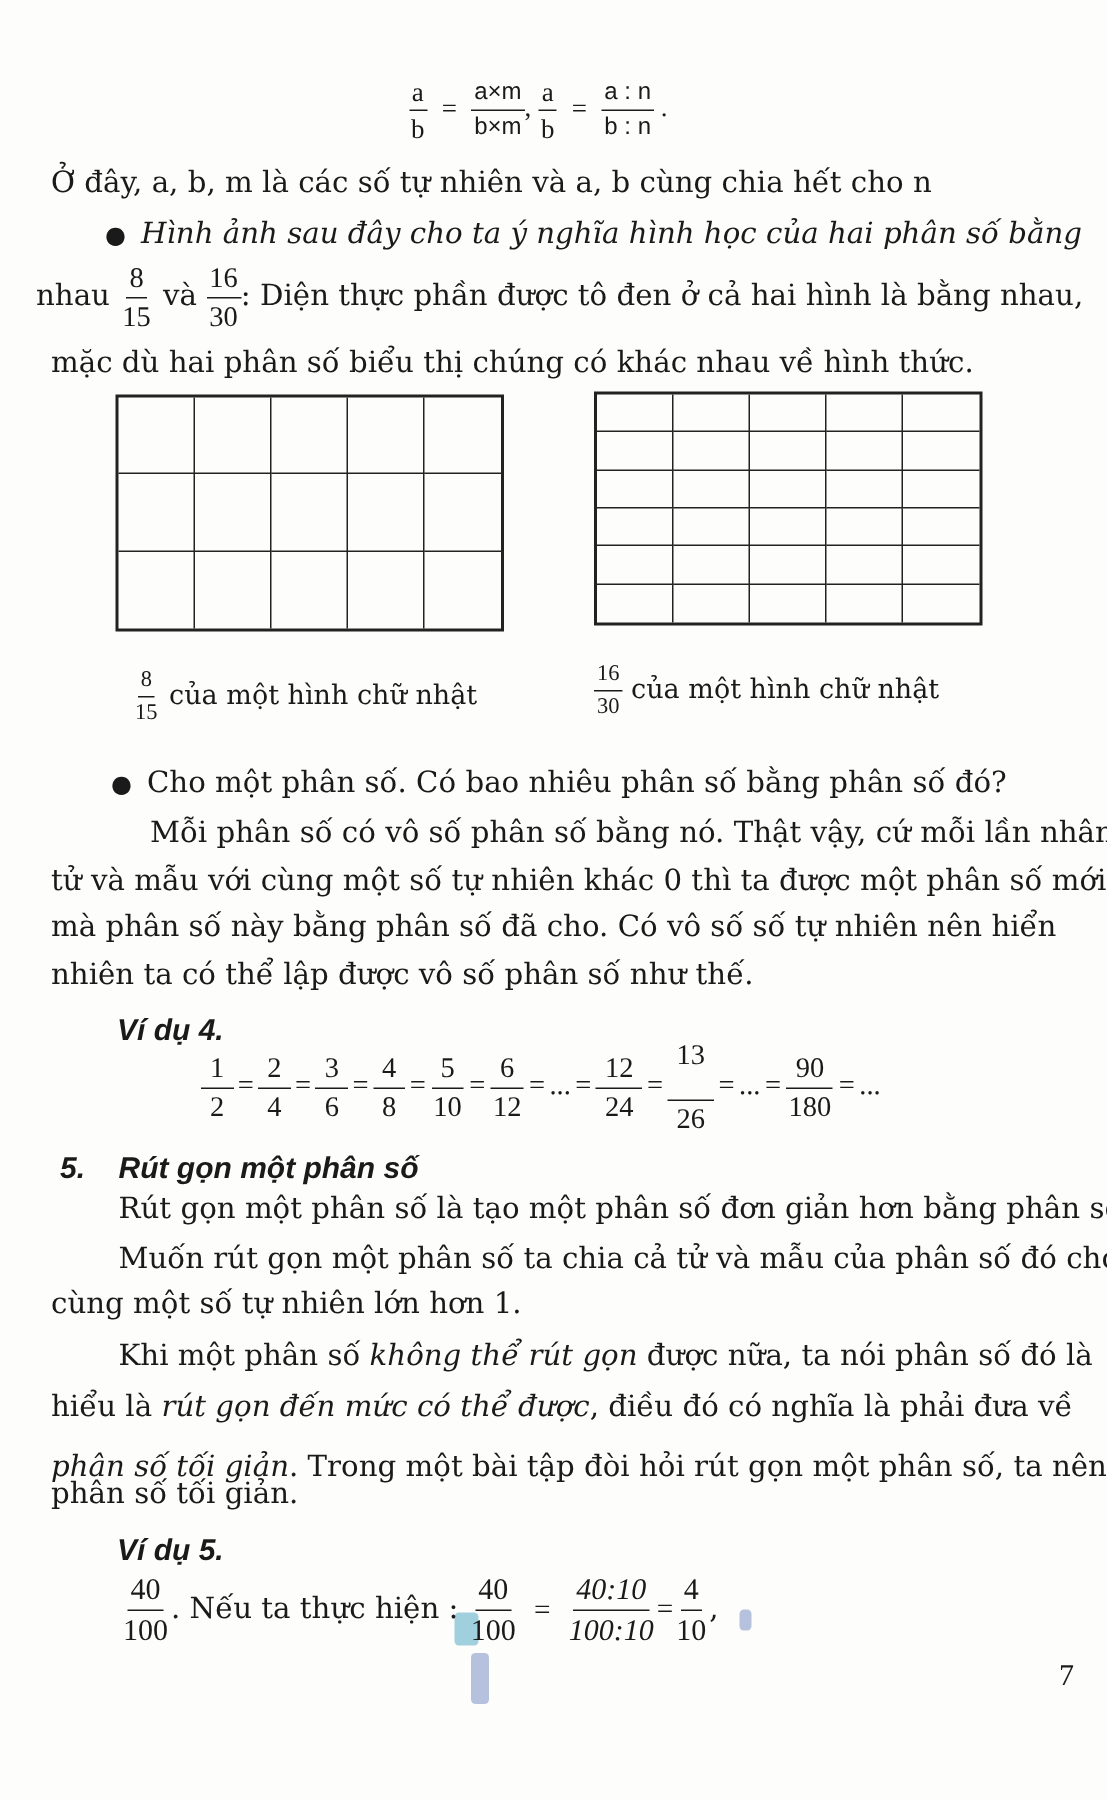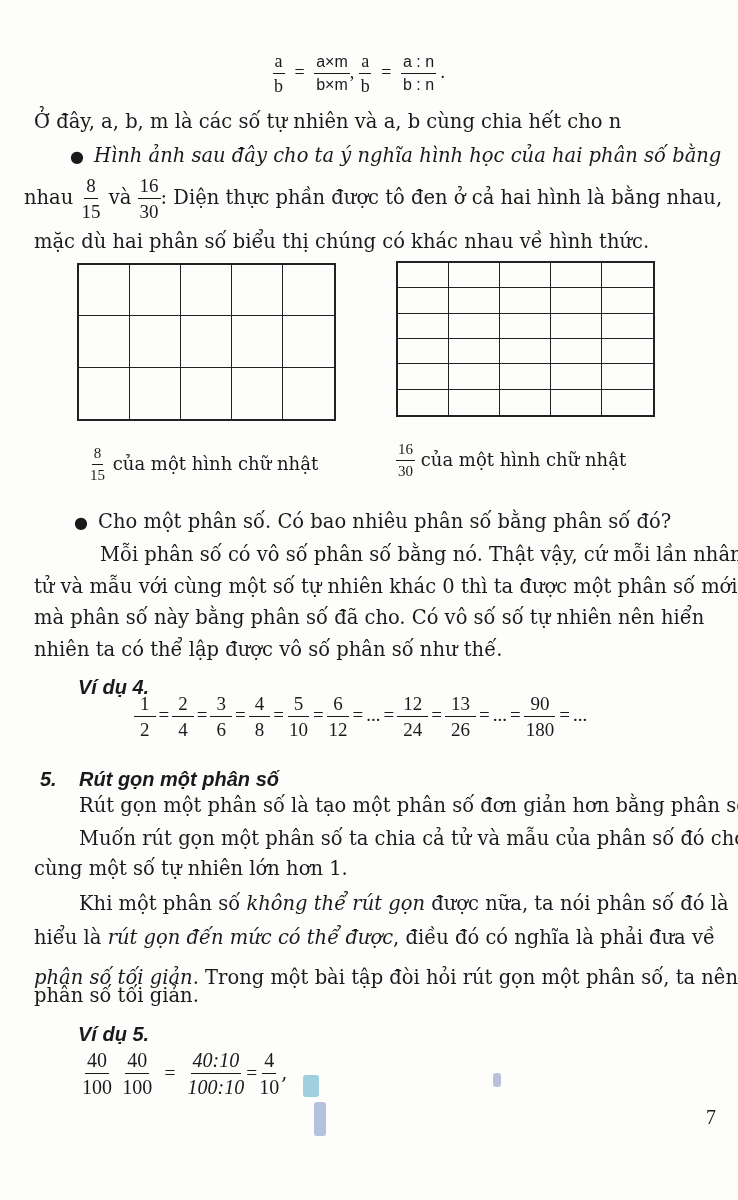--- a/index.html
+++ b/index.html
@@ -153,21 +153,21 @@
     </span><span style="margin: 0px 3px;">=</span><span class="frac">
       <span class="num" style="padding: 0px 6px 3px;">5</span>
       <span class="den">10</span>
     </span><span style="margin: 0px 3px;">=</span><span class="frac">
       <span class="num" style="padding: 0px 6px 3px;">6</span>
       <span class="den">12</span>
     </span><span style="margin: 0px 3px;">=</span><span>...</span><span style="margin: 0px 3px;">=</span><span class="frac">
       <span class="num" style="padding: 0px 6px 3px;">12</span>
       <span class="den">24</span>
     </span><span style="margin: 0px 3px;">=</span><span class="frac">
-      <span class="num" style="padding: 0px 6px 3px;">13</span>
+      <span class="num" style="padding: 0px 6px 20px;">13</span>
       <span class="den">26</span>
     </span><span style="margin: 0px 3px;">=</span><span>...</span><span style="margin: 0px 3px;">=</span><span class="frac">
       <span class="num" style="padding: 0px 6px 3px;">90</span>
       <span class="den">180</span>
     </span><span style="margin: 0px 3px;">=</span><span>...</span></div>
 
 <div class="abs sans heading" style="left:40px; top:768px;">5.</div>
 <div class="abs sans heading" style="left:79px; top:768px;">Rút gọn một phân số</div>
 <div class="line" style="left:79px; top:796px;">Rút gọn một phân số là tạo một phân số đơn giản hơn bằng phân số đó.</div>
 <div class="line" style="left:79px; top:829px;">Muốn rút gọn một phân số ta chia cả tử và mẫu của phân số đó cho</div>
@@ -187,21 +187,21 @@
 <div class="abs sans heading" style="left:78px; top:1023px;">Ví dụ 5.</div>
 
 <div class="watermark" style="left:303px; top:1075px; width:16px; height:22px; background:#8fc7d8;"></div>
 <div class="watermark" style="left:314px; top:1102px; width:12px; height:34px;"></div>
 <div class="watermark" style="left:493px; top:1073px; width:8px; height:14px;"></div>
 
 <div class="line" style="left:80px; top:1050px;">
   <span class="frac f-med" style="font-size:20px;">
       <span class="num">40</span>
       <span class="den">100</span>
-    </span>
+    </span><span>. Nếu ta thực hiện :</span>
   <span class="frac f-med" style="font-size:20px;">
       <span class="num">40</span>
       <span class="den">100</span>
     </span>
   <span class="eq" style="margin:0 4px;">=</span>
   <span class="frac f-med" style="font-size:20px;font-style:italic;">
       <span class="num">40:10</span>
       <span class="den">100:10</span>
     </span><span class="eq">=</span><span class="frac f-med" style="font-size:20px;">
       <span class="num">4</span>

